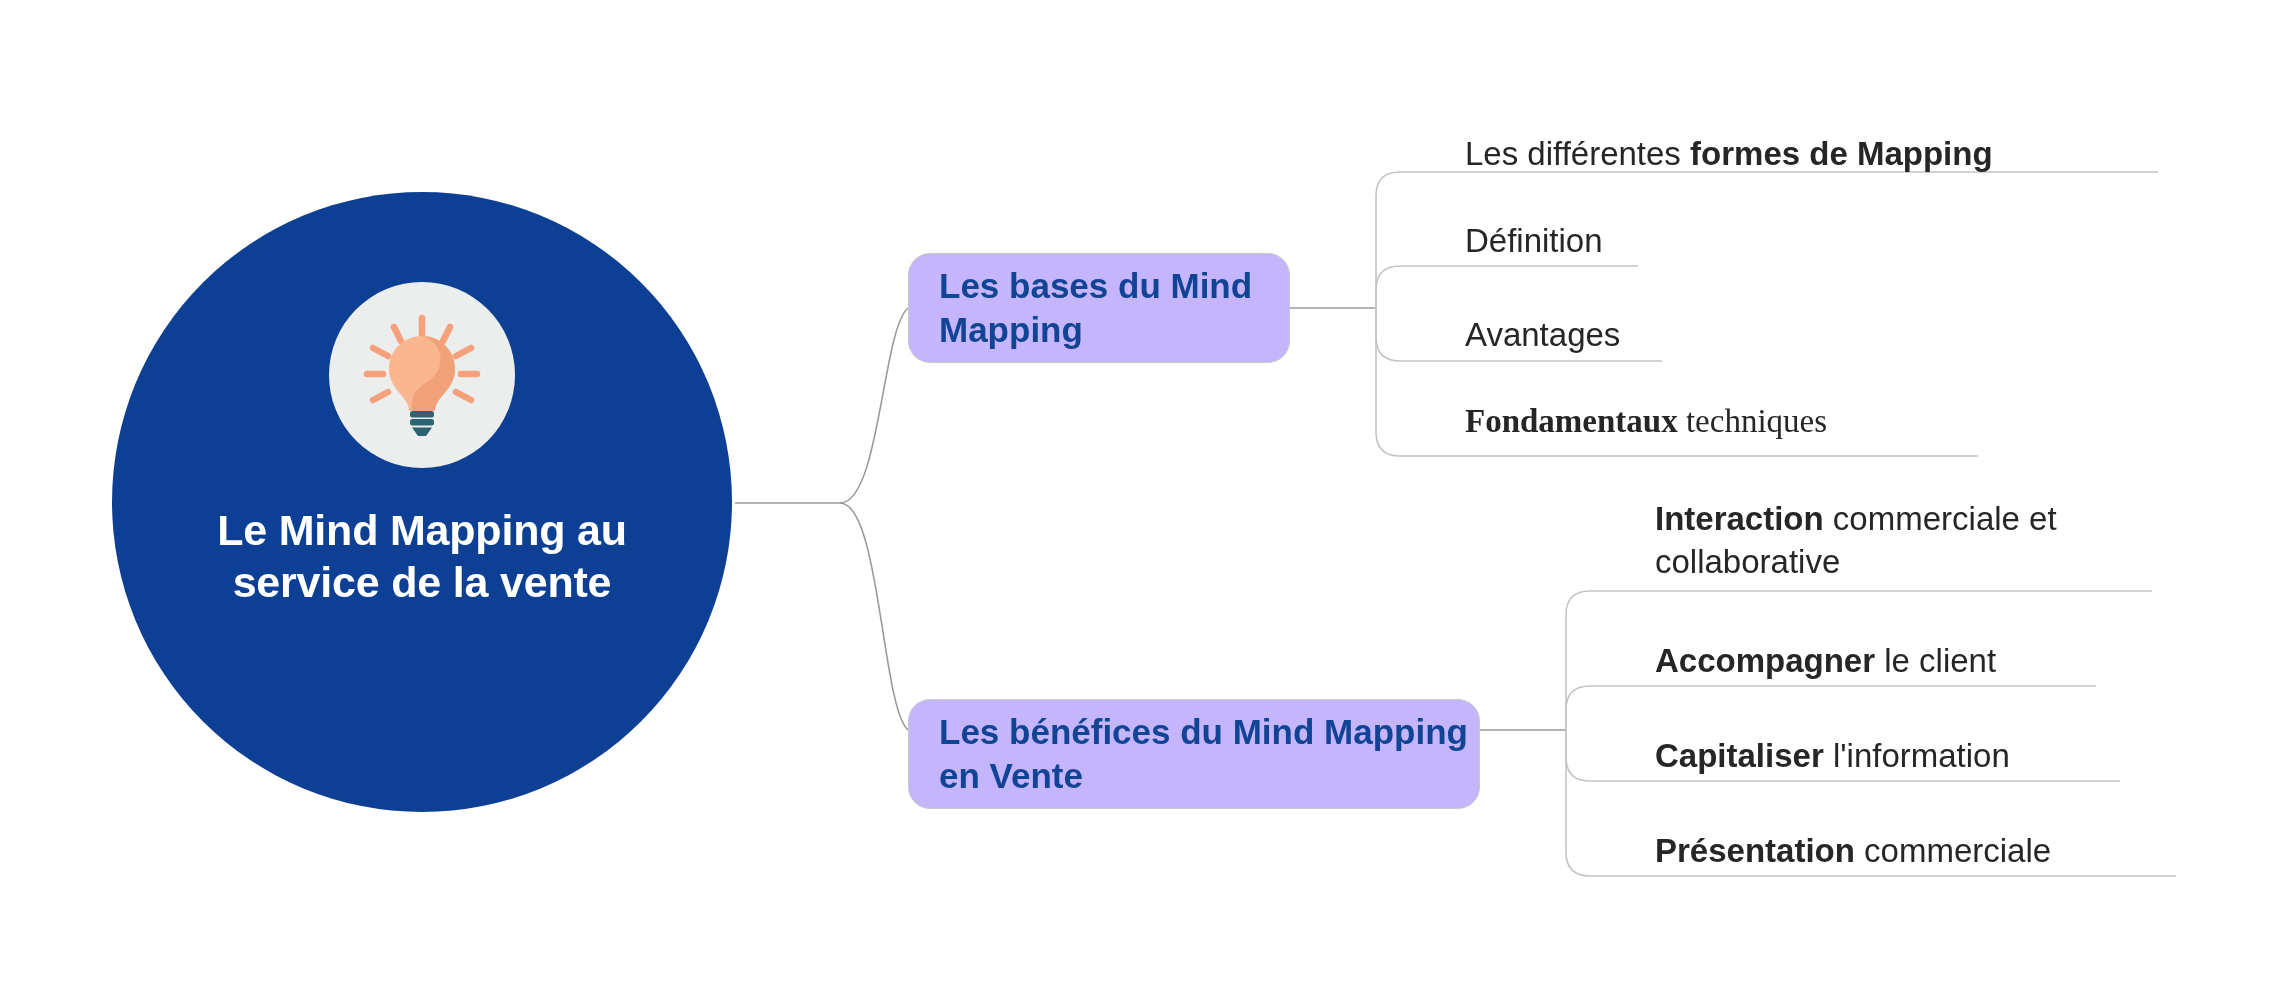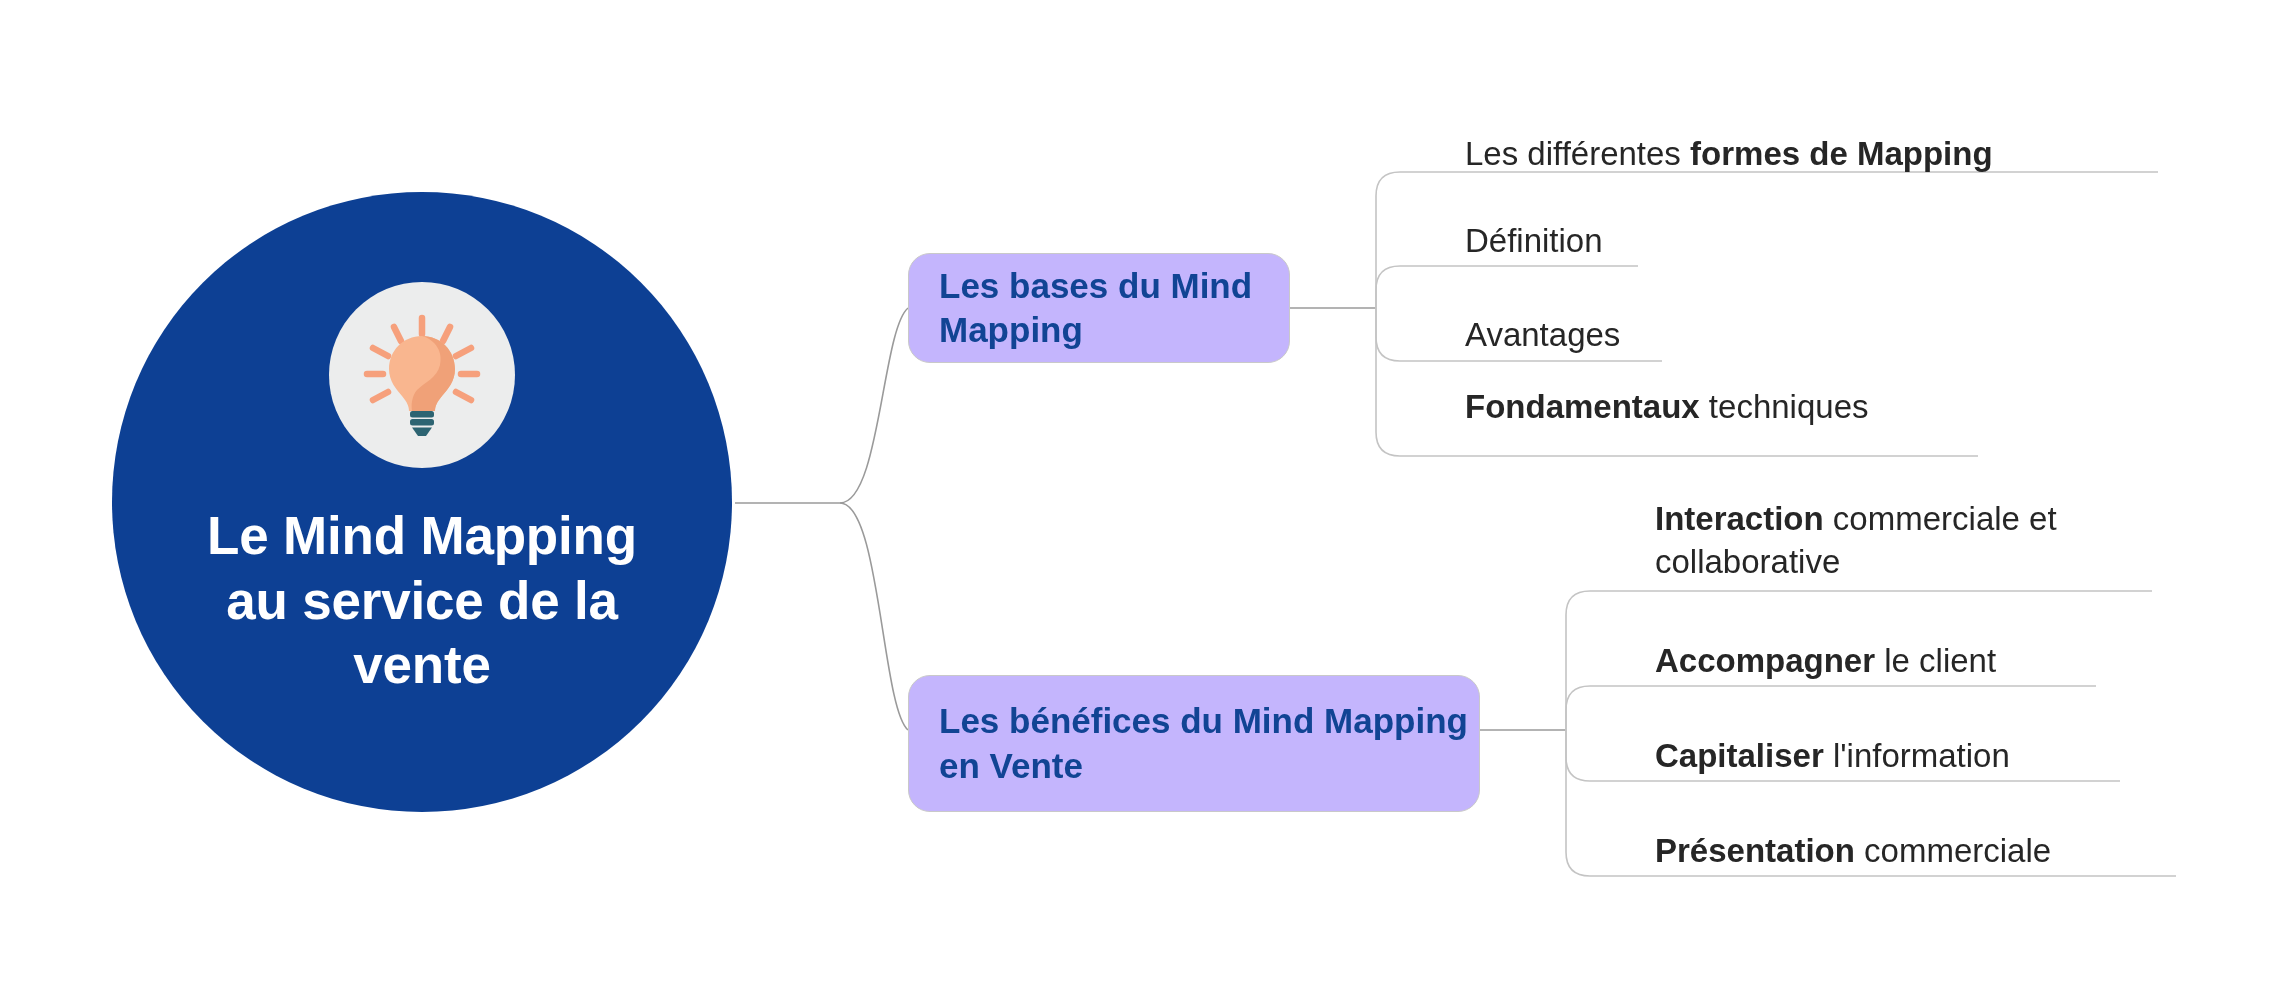--- a/index.html
+++ b/index.html
@@ -53,21 +53,21 @@
     display: flex;
     align-items: center;
     justify-content: center;
     flex: none;
   }
   #root-title {
     margin-top: 36px;
     width: 470px;
     text-align: center;
     color: #ffffff;
-    font-size: 53px;
+    font-size: 43px;
     line-height: 1.22;
     font-weight: bold;
     letter-spacing: -0.2px;
   }
 
   
   .branch-node {
     position: absolute;
     background: #c4b5fd;
     border: 1.6px solid #c9c9c9;
@@ -82,44 +82,44 @@
     padding: 0 0 0 30px;
   }
   #branch-1 {
     left: 908px;
     top: 253px;
     width: 382px;
     height: 110px;
   }
   #branch-2 {
     left: 908px;
-    top: 675px;
+    top: 699px;
     width: 572px;
-    height: 137px;
+    height: 110px;
   }
   .branch-label {
     display: block;
   }
 
   
   .leaf {
     position: absolute;
     color: #262626;
     font-size: 33px;
     line-height: 1.30;
     white-space: nowrap;
   }
   .leaf.wrap { white-space: normal; width: 520px; }
   .leaf .reg { font-weight: normal; }
 
   
   #leaf-1-0 { left: 1465px; top: 133px; }
   #leaf-1-1 { left: 1465px; top: 220px; }
   #leaf-1-2 { left: 1465px; top: 314px; }
-  #leaf-1-3 { left: 1465px; top: 386px; }
+  #leaf-1-3 { left: 1465px; top: 400px; font-family: Liberation Serif, serif; }
 
   
   #leaf-2-0 { left: 1655px; top: 498px; }
   #leaf-2-1 { left: 1655px; top: 640px; }
   #leaf-2-2 { left: 1655px; top: 735px; }
   #leaf-2-3 { left: 1655px; top: 830px; }
 </style>
 </head>
 <body>
 

